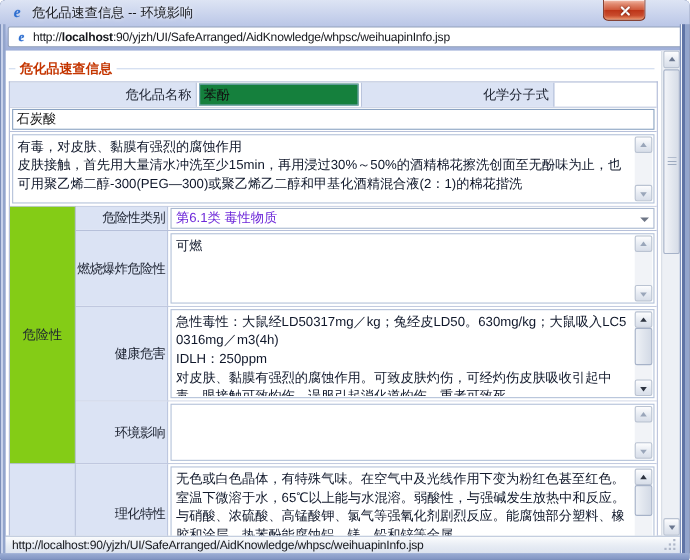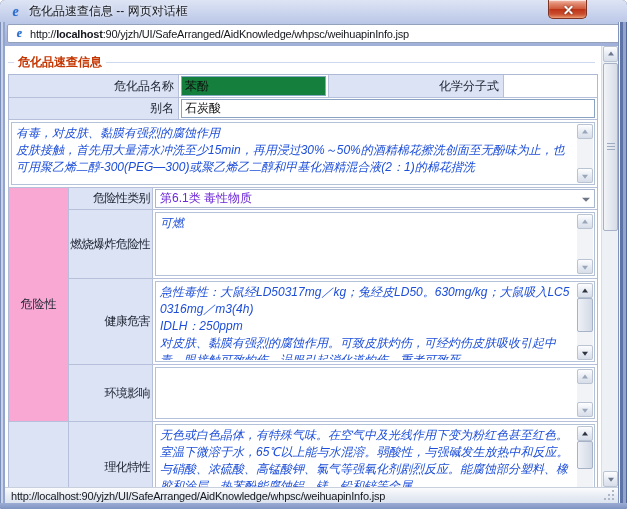--- a/index.html
+++ b/index.html
@@ -44,21 +44,21 @@
     border-top:1px solid #ccd9ee; }
   .legend { position:absolute; top:-9px; left:6px; background:#fff; padding:0 4px;
     font-size:12px; font-weight:bold; color:#c43500; white-space:nowrap; }
 
   .table { position:absolute; top:28px; left:3px; width:590px; height:413px;
     overflow:hidden; border:1px solid #aeb9d6; border-bottom:none; background:#fff; font-size:12px; }
   .row { display:flex; border-bottom:1px solid #b6c0da; }
   .r1{height:23px} .r2{height:22px} .r3{height:68px} .r4{height:22px}
   .r5{height:69px} .r6{height:86px} .r7{height:57px} .r8{height:90px; border-bottom:none;}
   .hazard-wrap { display:flex; }
-  .hazard-left { width:60px; background:#f9a8d4; border-right:1px solid #b6c0da;
+  .hazard-left { width:60px; background:#84cc16; border-right:1px solid #b6c0da;
     border-bottom:1px solid #b6c0da; display:flex; align-items:center; justify-content:center;
     color:#1c2230; }
   .hazard-right { flex:1; min-width:0; display:flex; flex-direction:column; }
 
   .lab { background:#dbe3f4; border-right:1px solid #b6c0da; display:flex;
     align-items:center; justify-content:flex-end; padding-right:4px; color:#1c2230;
     white-space:nowrap; }
   .lab.mid { border-left:1px solid #b6c0da; }
   .w-label {width:170px;} .w-l2 {width:176px;} .w-sub {width:84px; letter-spacing:-0.6px; padding-right:2px;}
   .w-col1 { width:60px; background:#dbe3f4; border-right:1px solid #b6c0da; }
@@ -74,21 +74,21 @@
     border:1px solid #a9b8d0; background:#fff; display:flex; align-items:center; }
   .combo-text { flex:1; padding-left:4px; color:#6d28d9; white-space:nowrap; overflow:hidden; }
   .combo-arrow { position:relative; width:16px; align-self:stretch; }
   .combo-arrow::after { content:""; position:absolute; left:50%; top:50%;
     transform:translate(-50%,-30%); border:4px solid transparent; border-top:4px solid #6e7686; border-bottom:none; }
 
   .ta { position:absolute; top:2px; bottom:2px; left:2px; right:2px;
     border:1px solid #b3c1d9; background:#fff; }
   .ta-text { position:absolute; top:1px; bottom:1px; left:1px; right:18px;
     padding:1px 2px 0 3px; line-height:17px; white-space:pre-wrap; overflow:hidden;
-    color:#1d4ed8; word-break:break-all;font-style:italic; }
+    color:#0f172a; word-break:break-all; }
   .ta-sb { position:absolute; top:1px; bottom:1px; right:1px; width:16px; background:#f1f3f7; }
   .ta.active { --arrcol:#2e3440; }
   .ta.idle { --arrcol:#9aa6ba; }
   .sb-btn { position:absolute; left:0; width:16px; height:15px;
     background:linear-gradient(180deg,#fdfdfe,#e4e9f1 60%,#d8dee9);
     border:1px solid #bac3d2; border-radius:2px; }
   .sb-btn.up { top:0; } .sb-btn.down { bottom:0; }
   .tri-up { position:absolute; left:50%; top:50%; transform:translate(-50%,-60%);
     width:0; height:0; border:3.5px solid transparent; border-top:none;
     border-bottom:4.5px solid var(--arrcol,#9aa6ba); }
@@ -137,21 +137,21 @@
     box-shadow: 0 -4px 0 #aeb7c8, 0 -8px 0 #aeb7c8, -4px 0 0 #aeb7c8, -4px -4px 0 #aeb7c8, -8px 0 0 #aeb7c8; }
 </style>
 </head>
 <body>
 
 <div class="window">
 
   <div class="chrome-top">
     <div class="titlebar">
       <span class="ie-icon">e</span>
-      <span class="title-text">危化品速查信息 -- 网页对话框</span>
+      <span class="title-text">危化品速查信息 -- 环境影响</span>
     </div>
     <div class="close-btn">
       <span class="x-bar a"></span>
       <span class="x-bar b"></span>
     </div>
     <div class="addr-row">
       <div class="url-box">
         <span class="ie-icon small">e</span>
         <span class="url-text"><span>http://</span><b>localhost</b><span>:90/yjzh/UI/SafeArranged/AidKnowledge/whpsc/weihuapinInfo.jsp</span></span>
       </div>
@@ -168,21 +168,20 @@
 
       <div class="row r1">
         <div class="lab w-label">危化品名称</div>
         <div class="fld fixed">
           <div class="inputbox hl">苯酚</div>
         </div>
         <div class="lab mid w-l2">化学分子式</div>
       </div>
 
       <div class="row r2">
-        <div class="lab w-label">别名</div>
         <div class="fld">
           <div class="inputbox">石炭酸</div>
         </div>
       </div>
 
       <div class="row r3">
         <div class="fld">
           <div class="ta idle">
             <div class="ta-text">有毒，对皮肤、黏膜有强烈的腐蚀作用
 皮肤接触，首先用大量清水冲洗至少15min，再用浸过30%～50%的酒精棉花擦洗创面至无酚味为止，也可用聚乙烯二醇-300(PEG—300)或聚乙烯乙二醇和甲基化酒精混合液(2：1)的棉花揩洗</div>

